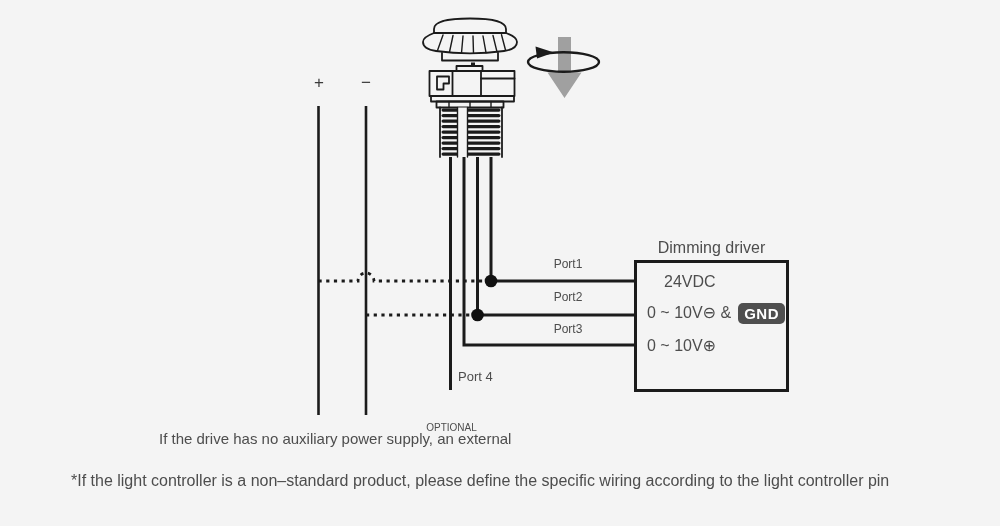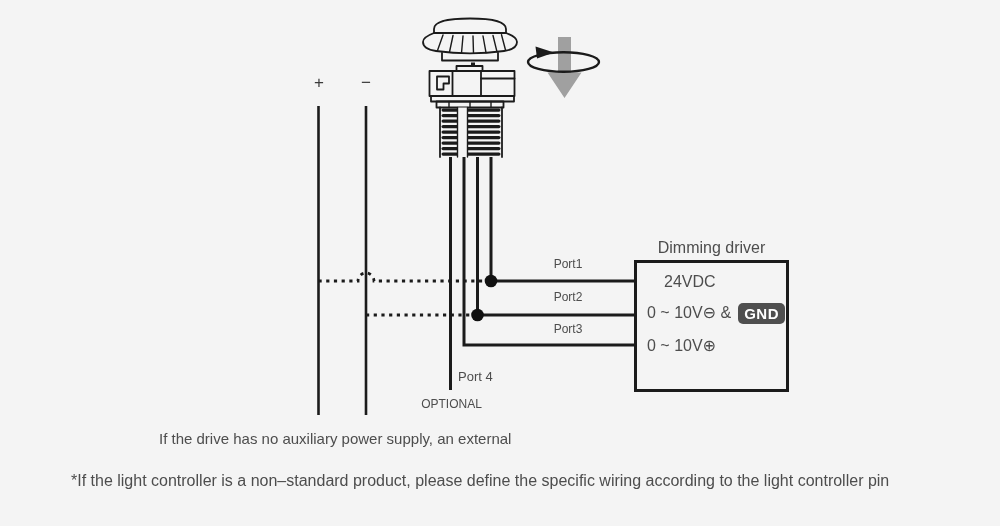--- a/index.html
+++ b/index.html
@@ -117,21 +117,21 @@
     <circle cx="477.5" cy="315" r="6.3" fill="#111111"></circle>
   </svg>
 
   <div class="lbl ctr rail-lbl" style="left:307px; top:73px;">+</div>
   <div class="lbl ctr rail-lbl" style="left:354px; top:73px;">−</div>
 
   <div class="lbl ctr port-lbl" style="left:528px; top:258px;">Port1</div>
   <div class="lbl ctr port-lbl" style="left:528px; top:291px;">Port2</div>
   <div class="lbl ctr port-lbl" style="left:528px; top:323px;">Port3</div>
   <div class="lbl" style="left:458px; top:370px; font-size:13px;">Port 4</div>
-  <div class="lbl ctr" style="left:391px; top:398px; width:121px; font-size:12px;text-align:center;">OPTIONAL</div>
+  <div class="lbl ctr" style="left:391px; top:422px; width:121px; font-size:10px;text-align:center;">OPTIONAL</div>
 
   <div class="driver-box"></div>
   <div class="lbl ctr driver-title" style="left:633px; top:239px;">Dimming driver</div>
   <div class="lbl driver-row" style="left:664px; top:273px;">24VDC</div>
   <div class="lbl driver-row row-flex" style="left:647px; top:303px;">
     <span>0 ~ 10V⊖ &amp;</span>
     <span class="badge">GND</span>
   </div>
   <div class="lbl driver-row" style="left:647px; top:337px;">0 ~ 10V⊕</div>
 

